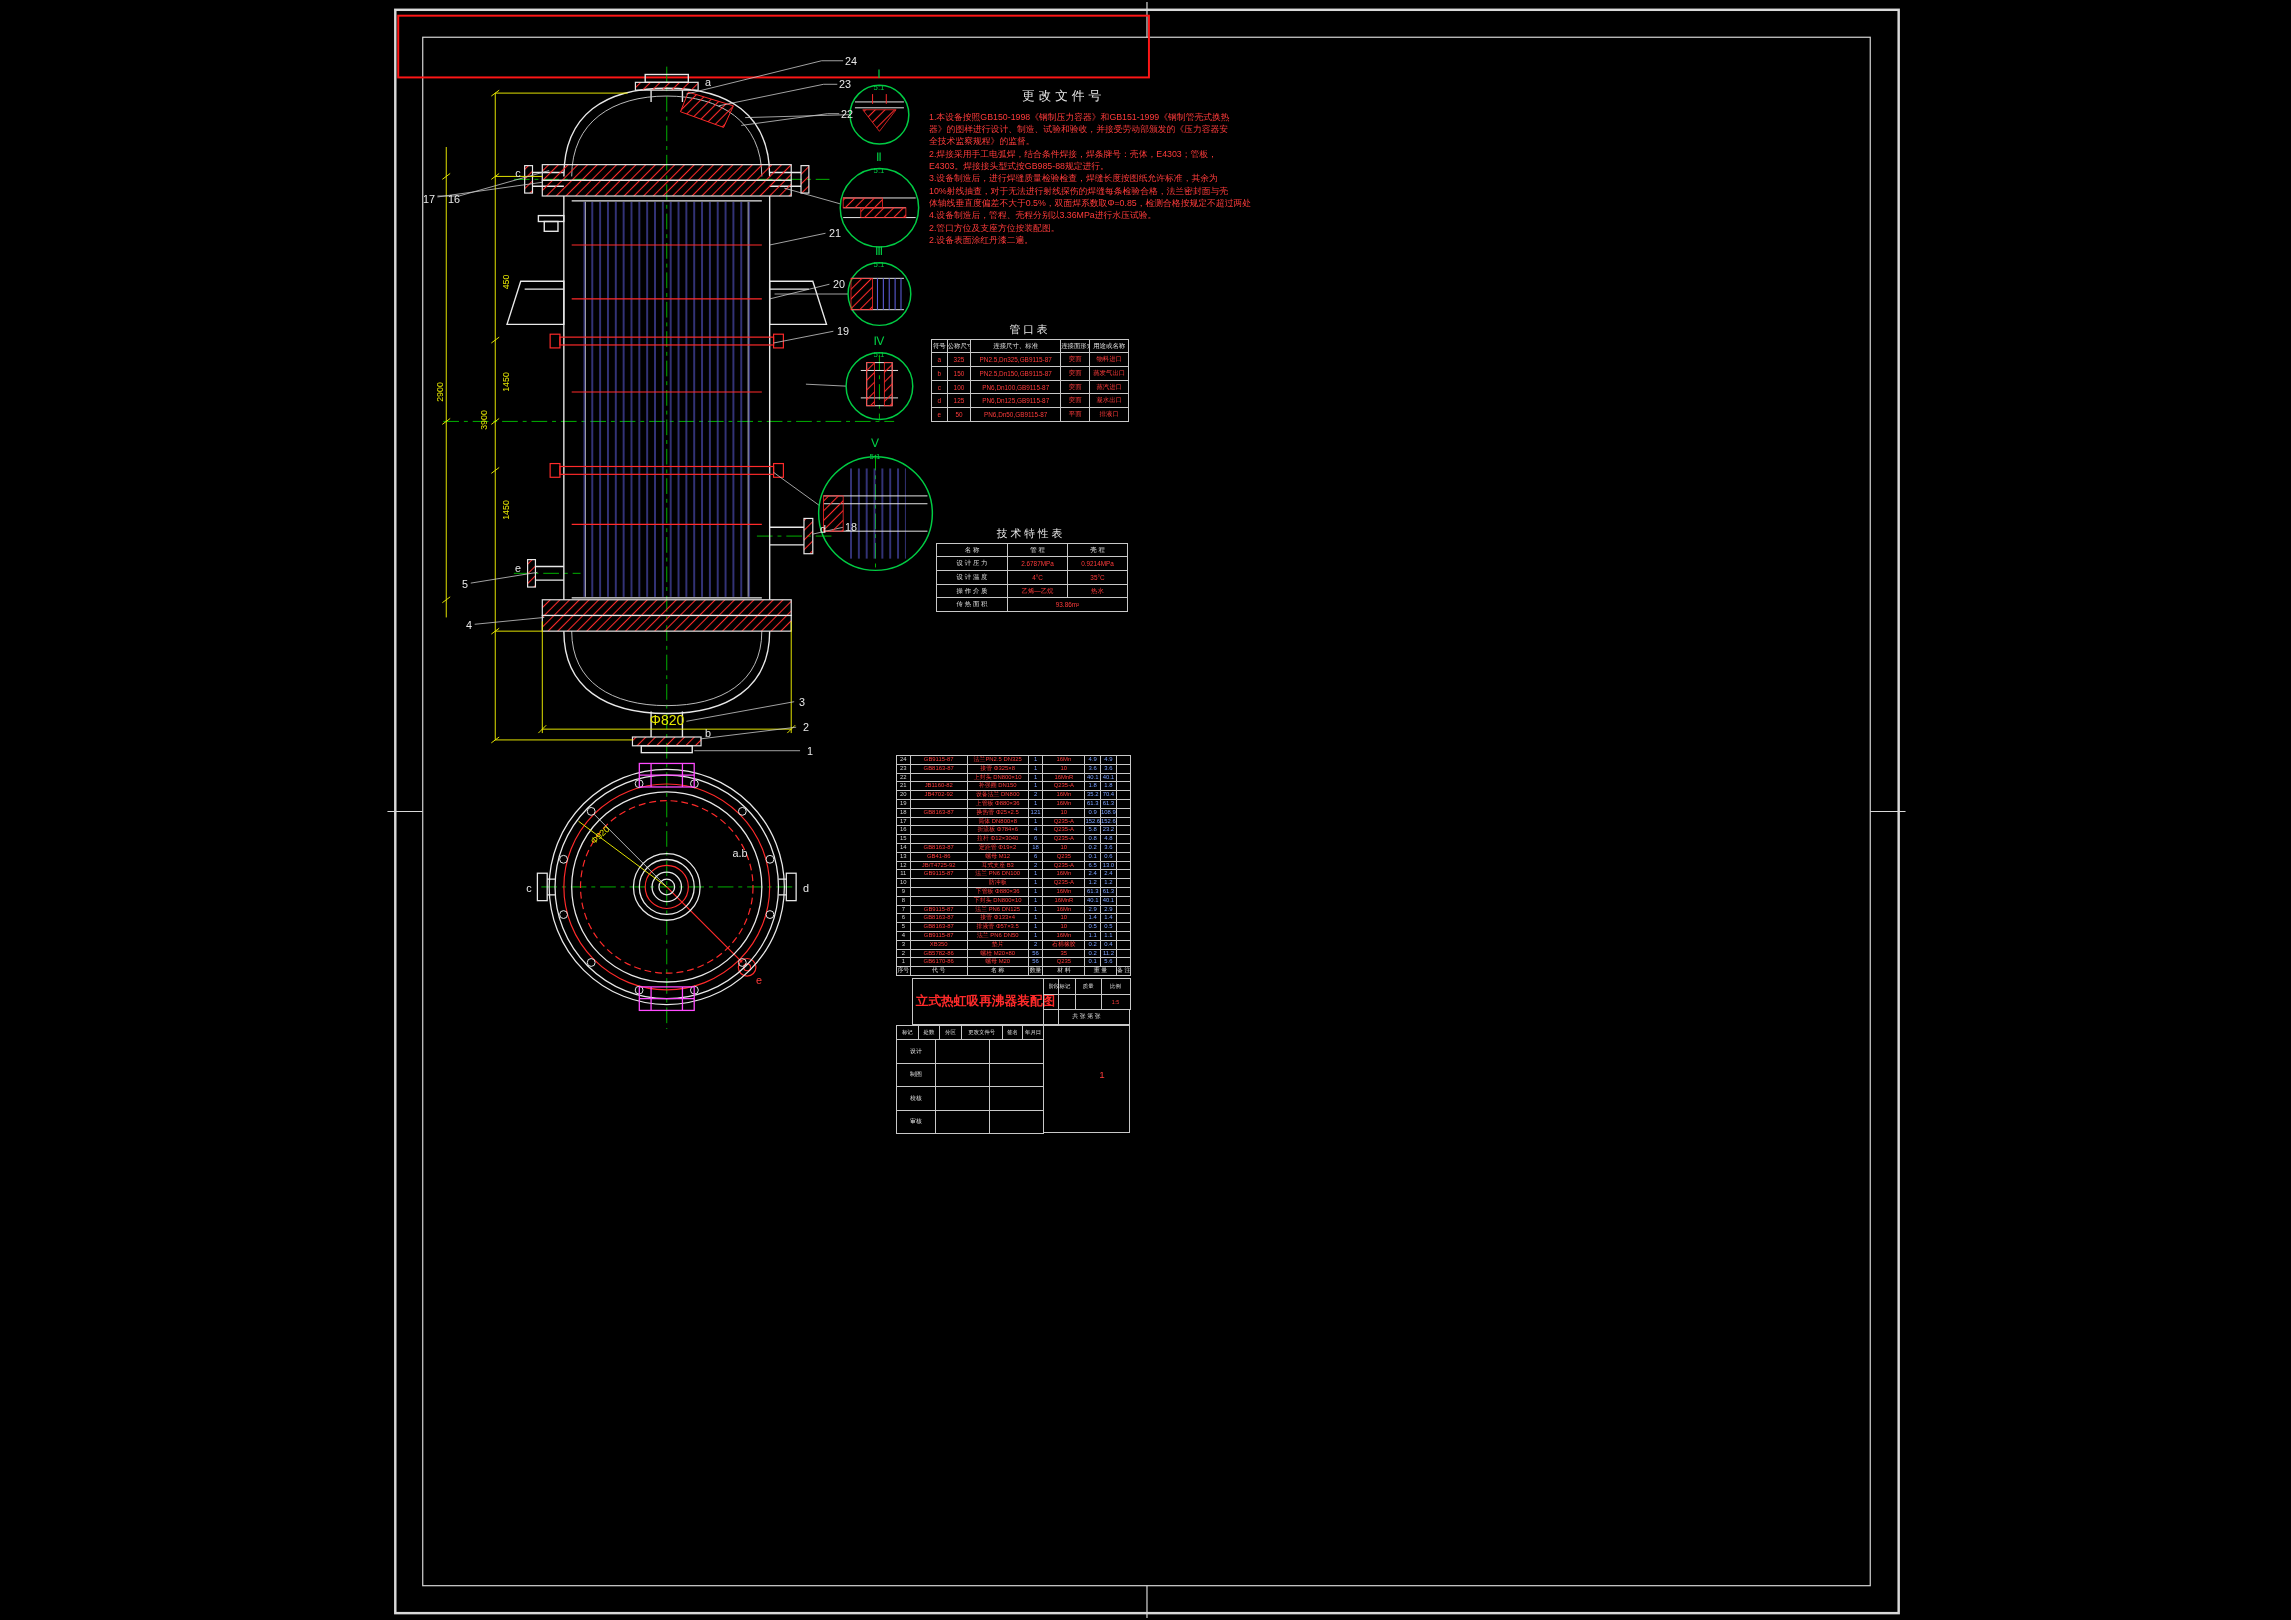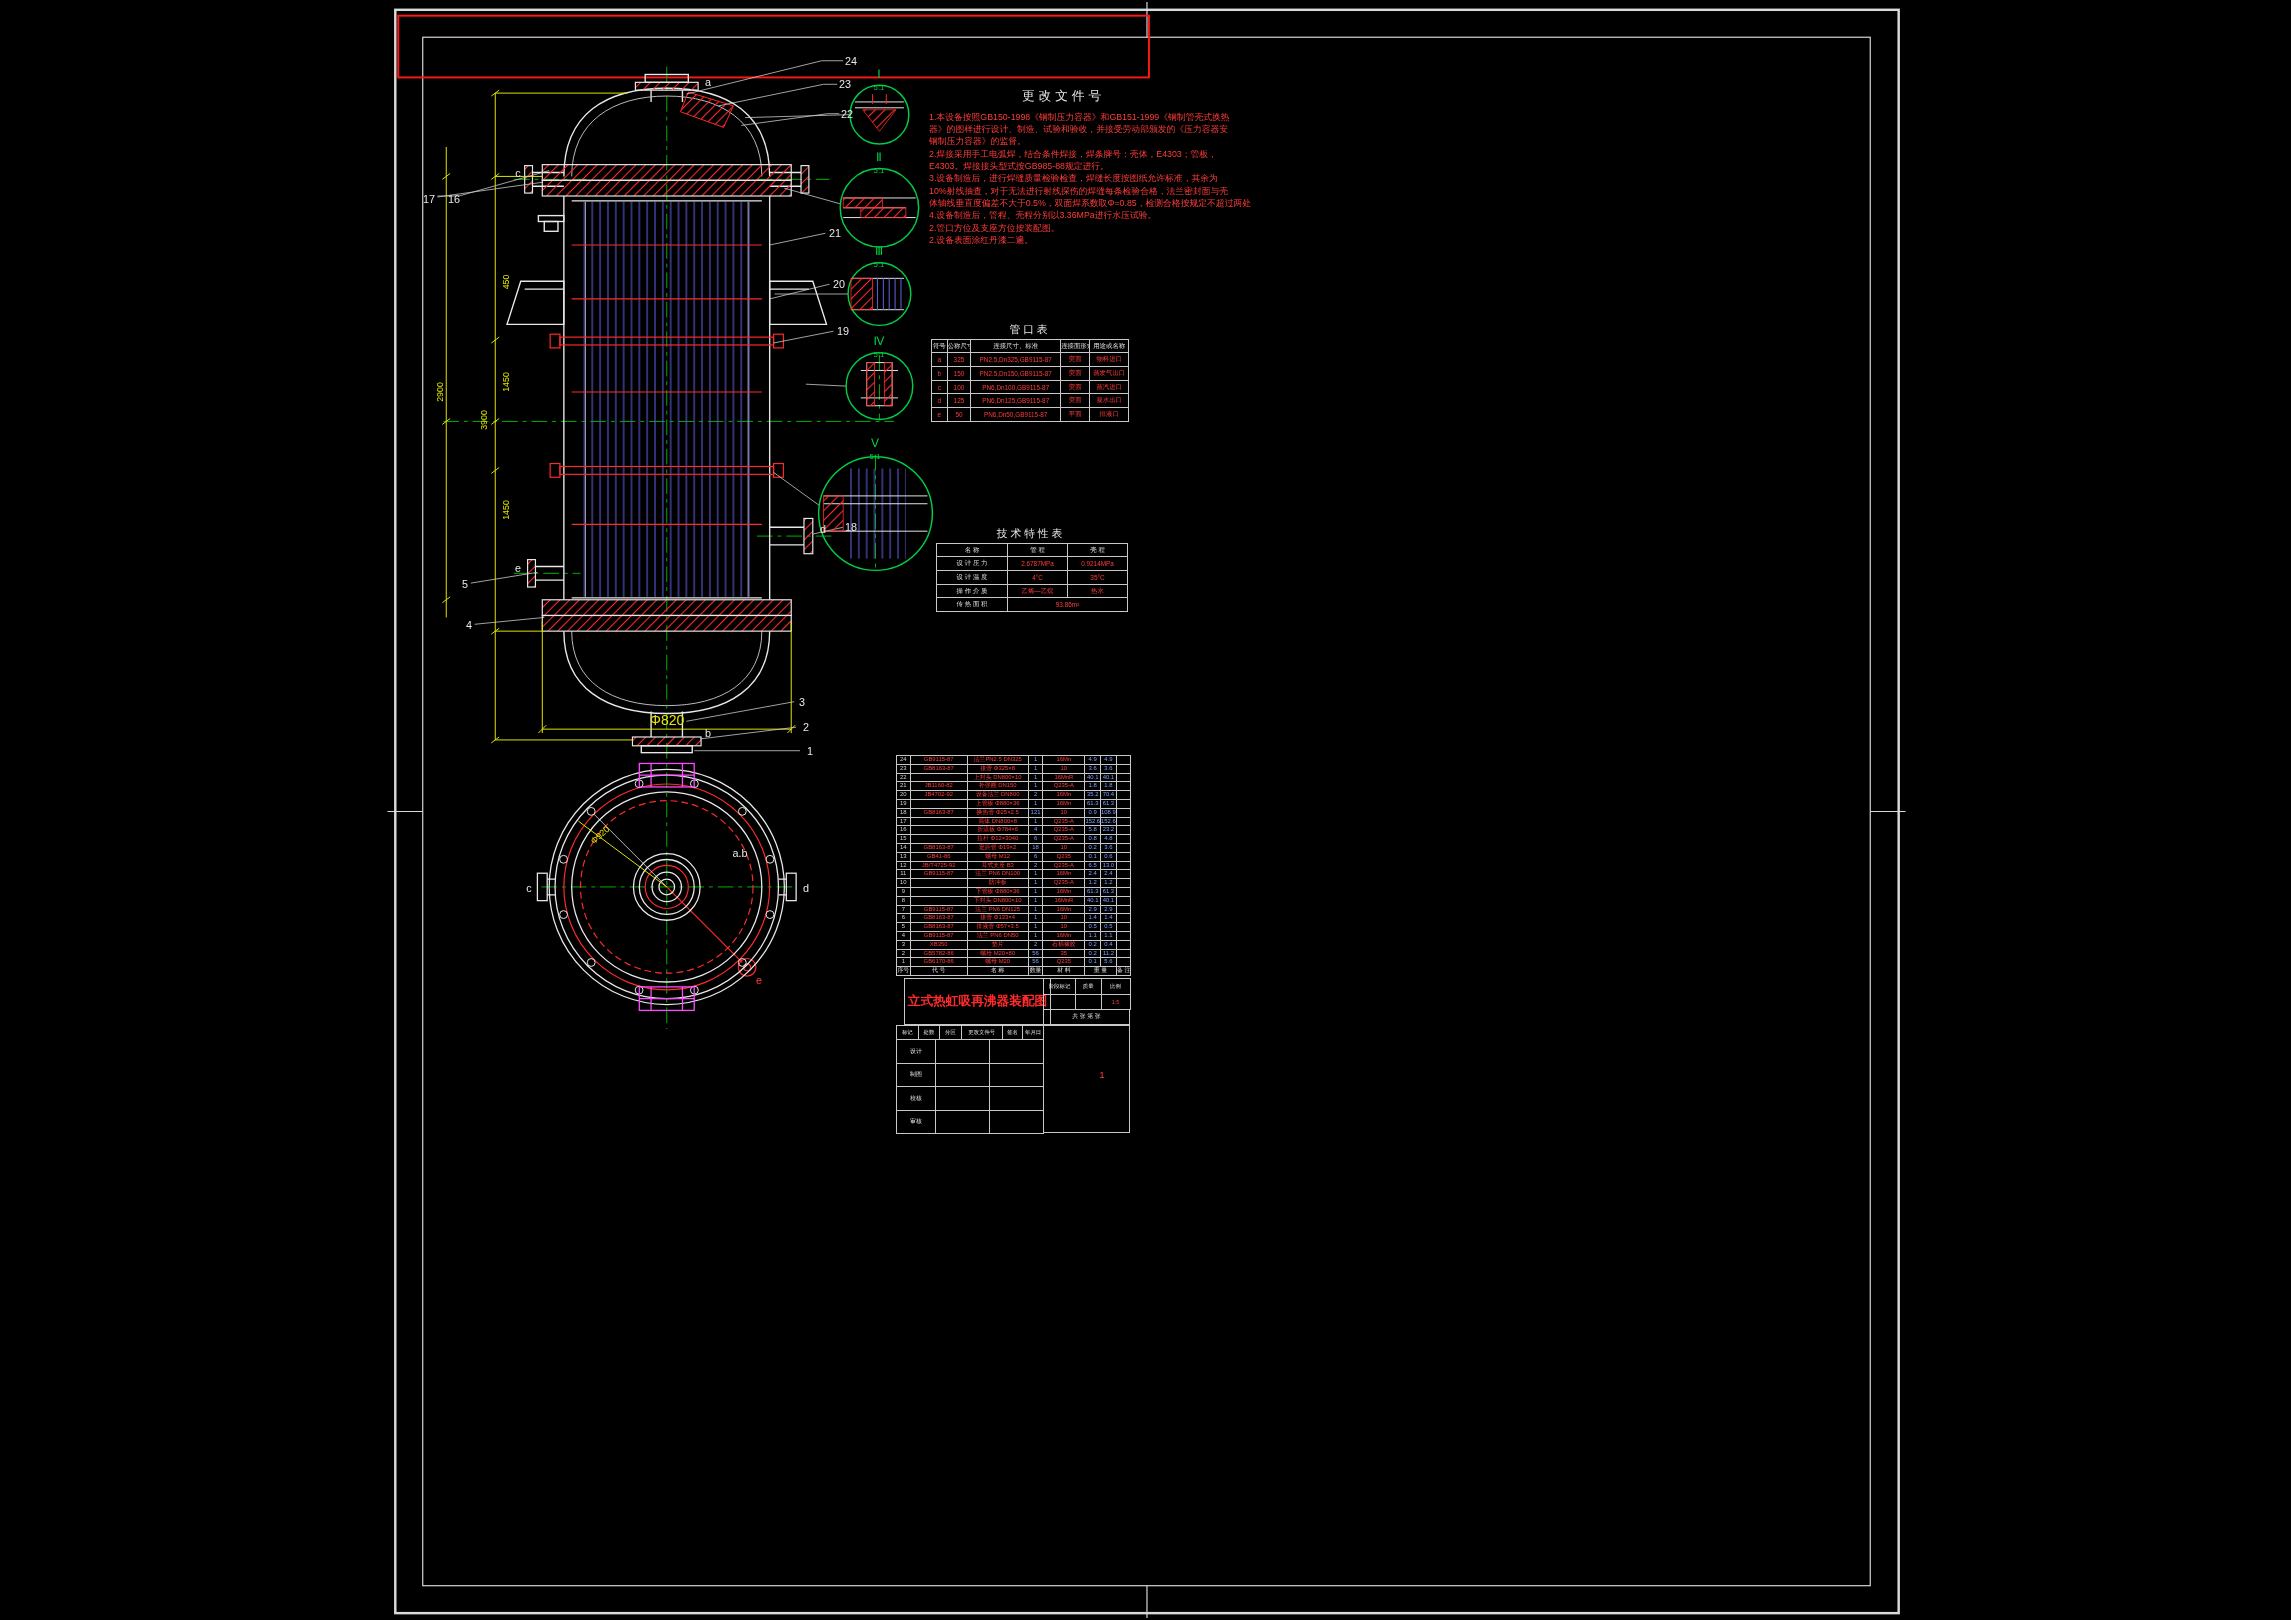--- a/index.html
+++ b/index.html
@@ -22,21 +22,21 @@
   th{color:#e0e0e0;}
   #nozzle-table{width:198px;} #nozzle-table th,#nozzle-table td{font-size:6.4px;height:12.7px;}
   #spec-table{width:190px;}   #spec-table th,#spec-table td{font-size:6.4px;height:12.7px;}
   #spec-table .c0{color:#e0e0e0;}
   #bom-table{width:234px;}    #bom-table th,#bom-table td{font-size:5.9px;height:7.8px;line-height:7.8px;}
   #bom-table .c0{color:#cfcfcf;}
   #bom-table .c3,#bom-table .c5,#bom-table .c6{color:#7aa0ff;}
   
   #titleblock{left:896px;top:978px;width:234px;height:155px;}
   .box{position:absolute;border:1px solid #c8c8c8;box-sizing:border-box;color:#e0e0e0;}
-  #tb-name{left:8px;top:0;width:147px;height:47px;display:flex;align-items:center;justify-content:center;
+  #tb-name{left:16px;top:0;width:147px;height:47px;display:flex;align-items:center;justify-content:center;
     color:#ff2a2a;font-size:12.7px;font-weight:bold;text-align:center;line-height:15.7px;padding:2px;}
   #stage-table{position:absolute;left:147px;top:0;width:87px;}
   #stage-table th,#stage-table td{font-size:5.4px;height:14.7px;}
   #sheet-box{left:147px;top:31px;width:87px;height:15.7px;font-size:5.9px;display:flex;
     align-items:center;justify-content:center;}
   #rev-table{position:absolute;left:0;top:47px;width:147px;}
   #rev-table td{font-size:5.4px;height:12.7px;color:#e0e0e0;}
   #sign-table{position:absolute;left:0;top:61px;width:147px;}
   #sign-table td{font-size:5.9px;height:22.5px;color:#e0e0e0;}
   #org-box{left:147px;top:47px;width:87px;height:108px;}
@@ -231,21 +231,21 @@
   <path d="M890,96 V106 M904,96 V106" stroke="#ff2a2a" stroke-width="1"></path>
   <path d="M895,284 V316 M901,284 V316 M907,284 V316 M913,284 V316 M919,284 V316" stroke="#5b5bd6" stroke-width="1.1"></path>
 </svg>
 
 
 <div class="ov" id="techreq">
   <div class="tr-head">更改文件号</div>
   <div id="tr-lines">
         <div class="tr-line">1.本设备按照GB150-1998《钢制压力容器》和GB151-1999《钢制管壳式换热</div>
         <div class="tr-line">器》的图样进行设计、制造、试验和验收，并接受劳动部颁发的《压力容器安</div>
-        <div class="tr-line">钢制压力容器》的监督。</div>
+        <div class="tr-line">全技术监察规程》的监督。</div>
         <div class="tr-line">2.焊接采用手工电弧焊，结合条件焊接，焊条牌号：壳体，E4303；管板，</div>
         <div class="tr-line">E4303。焊接接头型式按GB985-88规定进行。</div>
         <div class="tr-line">3.设备制造后，进行焊缝质量检验检查，焊缝长度按图纸允许标准，其余为</div>
         <div class="tr-line">10%射线抽查，对于无法进行射线探伤的焊缝每条检验合格，法兰密封面与壳</div>
         <div class="tr-line">体轴线垂直度偏差不大于0.5%，双面焊系数取Φ=0.85，检测合格按规定不超过两处</div>
         <div class="tr-line">4.设备制造后，管程、壳程分别以3.36MPa进行水压试验。</div>
         <div class="tr-line">2.管口方位及支座方位按装配图。</div>
         <div class="tr-line">2.设备表面涂红丹漆二遍。</div>
       </div>
 </div>

